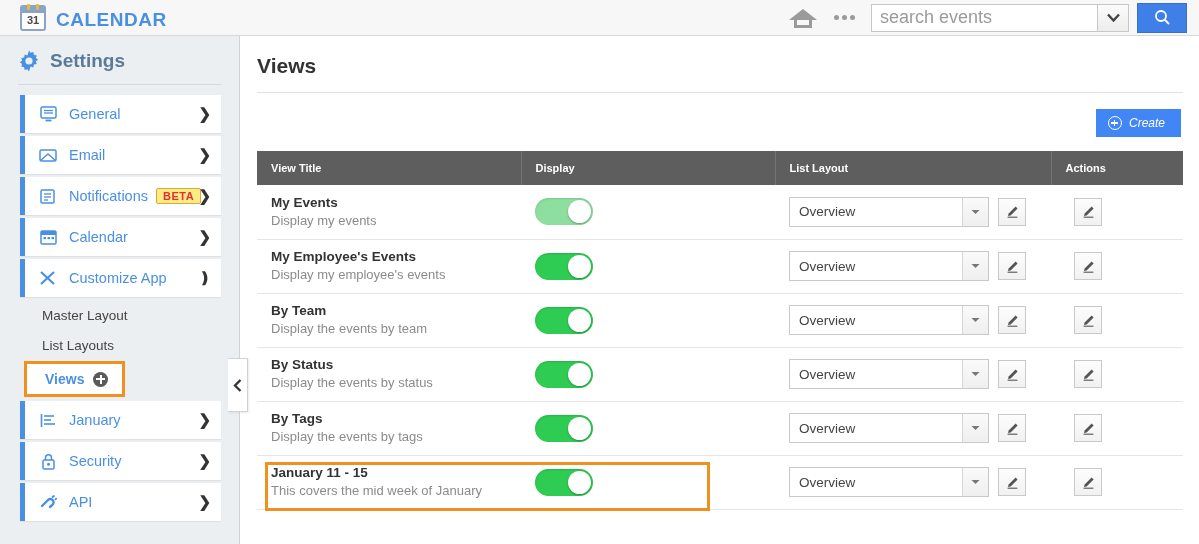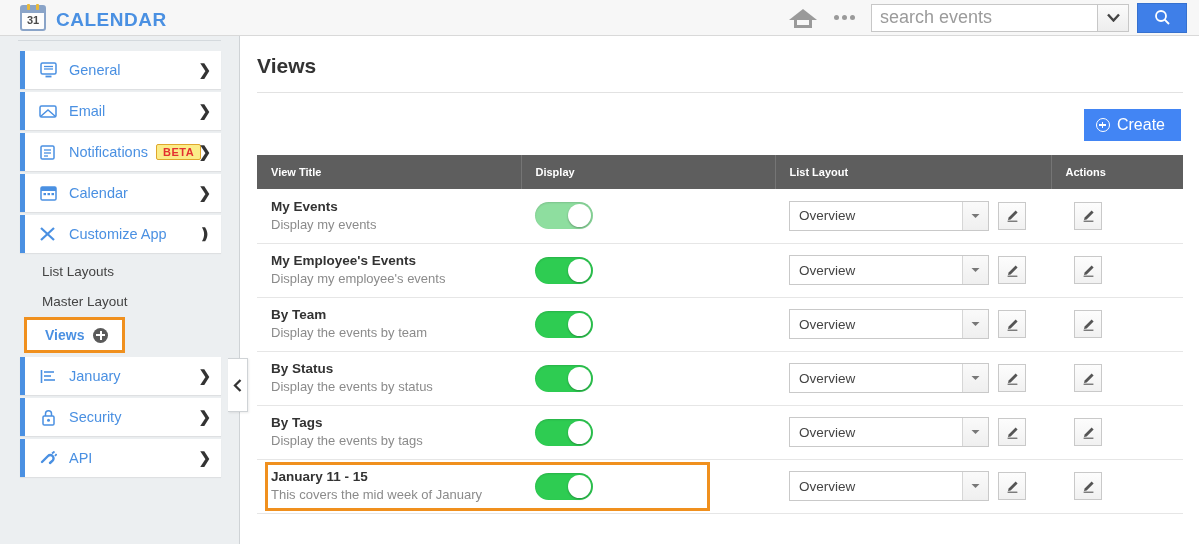--- a/index.html
+++ b/index.html
@@ -146,24 +146,25 @@
     position: absolute; top: 36px; left: 241px; width: 958px; height: 508px;
     background: #fff;
   }
   .page-title {
     font-size: 21px; font-weight: bold; color: #333;
     padding: 18px 0 0 16px;
   }
   .title-rule { height: 1px; background: #e2e2e2; margin: 14px 16px 0 16px; }
   .create-row { display: flex; justify-content: flex-end; padding: 16px 18px 0 0; }
   .create-btn {
-    background: #4285f4; color: #fff; font-size: 16px;
+    background: #4285f4; color: #fff; font-size: 12px;
     padding: 7px 16px 7px 12px; border: none; cursor: pointer;
     display: flex; align-items: center; gap: 7px;
     font-family: "Liberation Sans", sans-serif;
+    font-style: italic;
   }
   .cp {
     width: 14px; height: 14px; border-radius: 50%; border: 1.6px solid #fff;
     position: relative; display: inline-block;
   }
   .cp::before, .cp::after { content:''; position:absolute; background:#fff; }
   .cp::before { left: 2.2px; top: 5.2px; width: 6.4px; height: 1.6px; }
   .cp::after { left: 4.6px; top: 2.8px; width: 1.6px; height: 6.4px; }
 
   table.views { width: 926px; margin: 14px 0 0 16px; border-collapse: collapse; }
@@ -251,20 +252,29 @@
           <svg width="17" height="17" viewBox="0 0 17 17">
             <circle cx="7" cy="7" r="5" stroke="#fff" stroke-width="1.8" fill="none"></circle>
             <line x1="10.7" y1="10.7" x2="15" y2="15" stroke="#fff" stroke-width="1.9"></line>
           </svg>
         </div>
       </div>
     </div>
   </div>
 
   <div class="sidebar">
+    <div class="settings-head">
+      <div class="gear">
+        <svg width="22" height="22" viewBox="0 0 22 22">
+          <path fill="#4a90e2" d="M11 0.5l1.6 2.3 2.7-0.8 0.6 2.8 2.8 0.6-0.8 2.7 2.3 1.6-2.3 1.6 0.8 2.7-2.8 0.6-0.6 2.8-2.7-0.8L11 21.5l-1.6-2.3-2.7 0.8-0.6-2.8-2.8-0.6 0.8-2.7L1.8 12.3 4.1 10.7 3.3 8l2.8-0.6 0.6-2.8 2.7 0.8z"></path>
+          <circle cx="11" cy="11" r="3.6" fill="#eceff1"></circle>
+        </svg>
+      </div>
+      <div class="settings-title">Settings</div>
+    </div>
     <div class="sep"></div>
 
     <div class="navlist">
 
       <div class="navitem">
         <span class="nicon">
           <svg width="17" height="16" viewBox="0 0 17 16">
               <rect x="1" y="1" width="15" height="11" rx="1.5" stroke="#4a90e2" stroke-width="1.5" fill="none"></rect>
               <line x1="4" y1="4.5" x2="13" y2="4.5" stroke="#4a90e2" stroke-width="1.3"></line>
               <line x1="4" y1="7" x2="13" y2="7" stroke="#4a90e2" stroke-width="1.3"></line>
@@ -319,24 +329,24 @@
           <svg width="18" height="16" viewBox="0 0 18 16">
               <line x1="2" y1="2" x2="15" y2="14" stroke="#4a90e2" stroke-width="2.2"></line>
               <line x1="15" y1="2" x2="2" y2="14" stroke="#4a90e2" stroke-width="2.2"></line>
             </svg>
         </span>
         <span class="nlabel">Customize App</span>
         <span class="chev">❫</span>
       </div>
 
       <div class="subitem">
+        <span class="slabel">Master Layout</span>
+      </div>
+      <div class="subitem">
         <span class="slabel">List Layouts</span>
-      </div>
-      <div class="subitem">
-        <span class="slabel">Master Layout</span>
       </div>
       <div class="subitem highlight">
         <span class="slabel">Views</span>
         <span class="plus-circle"></span>
       </div>
 
       <div class="navitem" style="margin-top:4px;">
         <span class="nicon">
           <svg width="17" height="15" viewBox="0 0 17 15">
               <line x1="1.5" y1="1" x2="1.5" y2="14" stroke="#4a90e2" stroke-width="1.6"></line>

